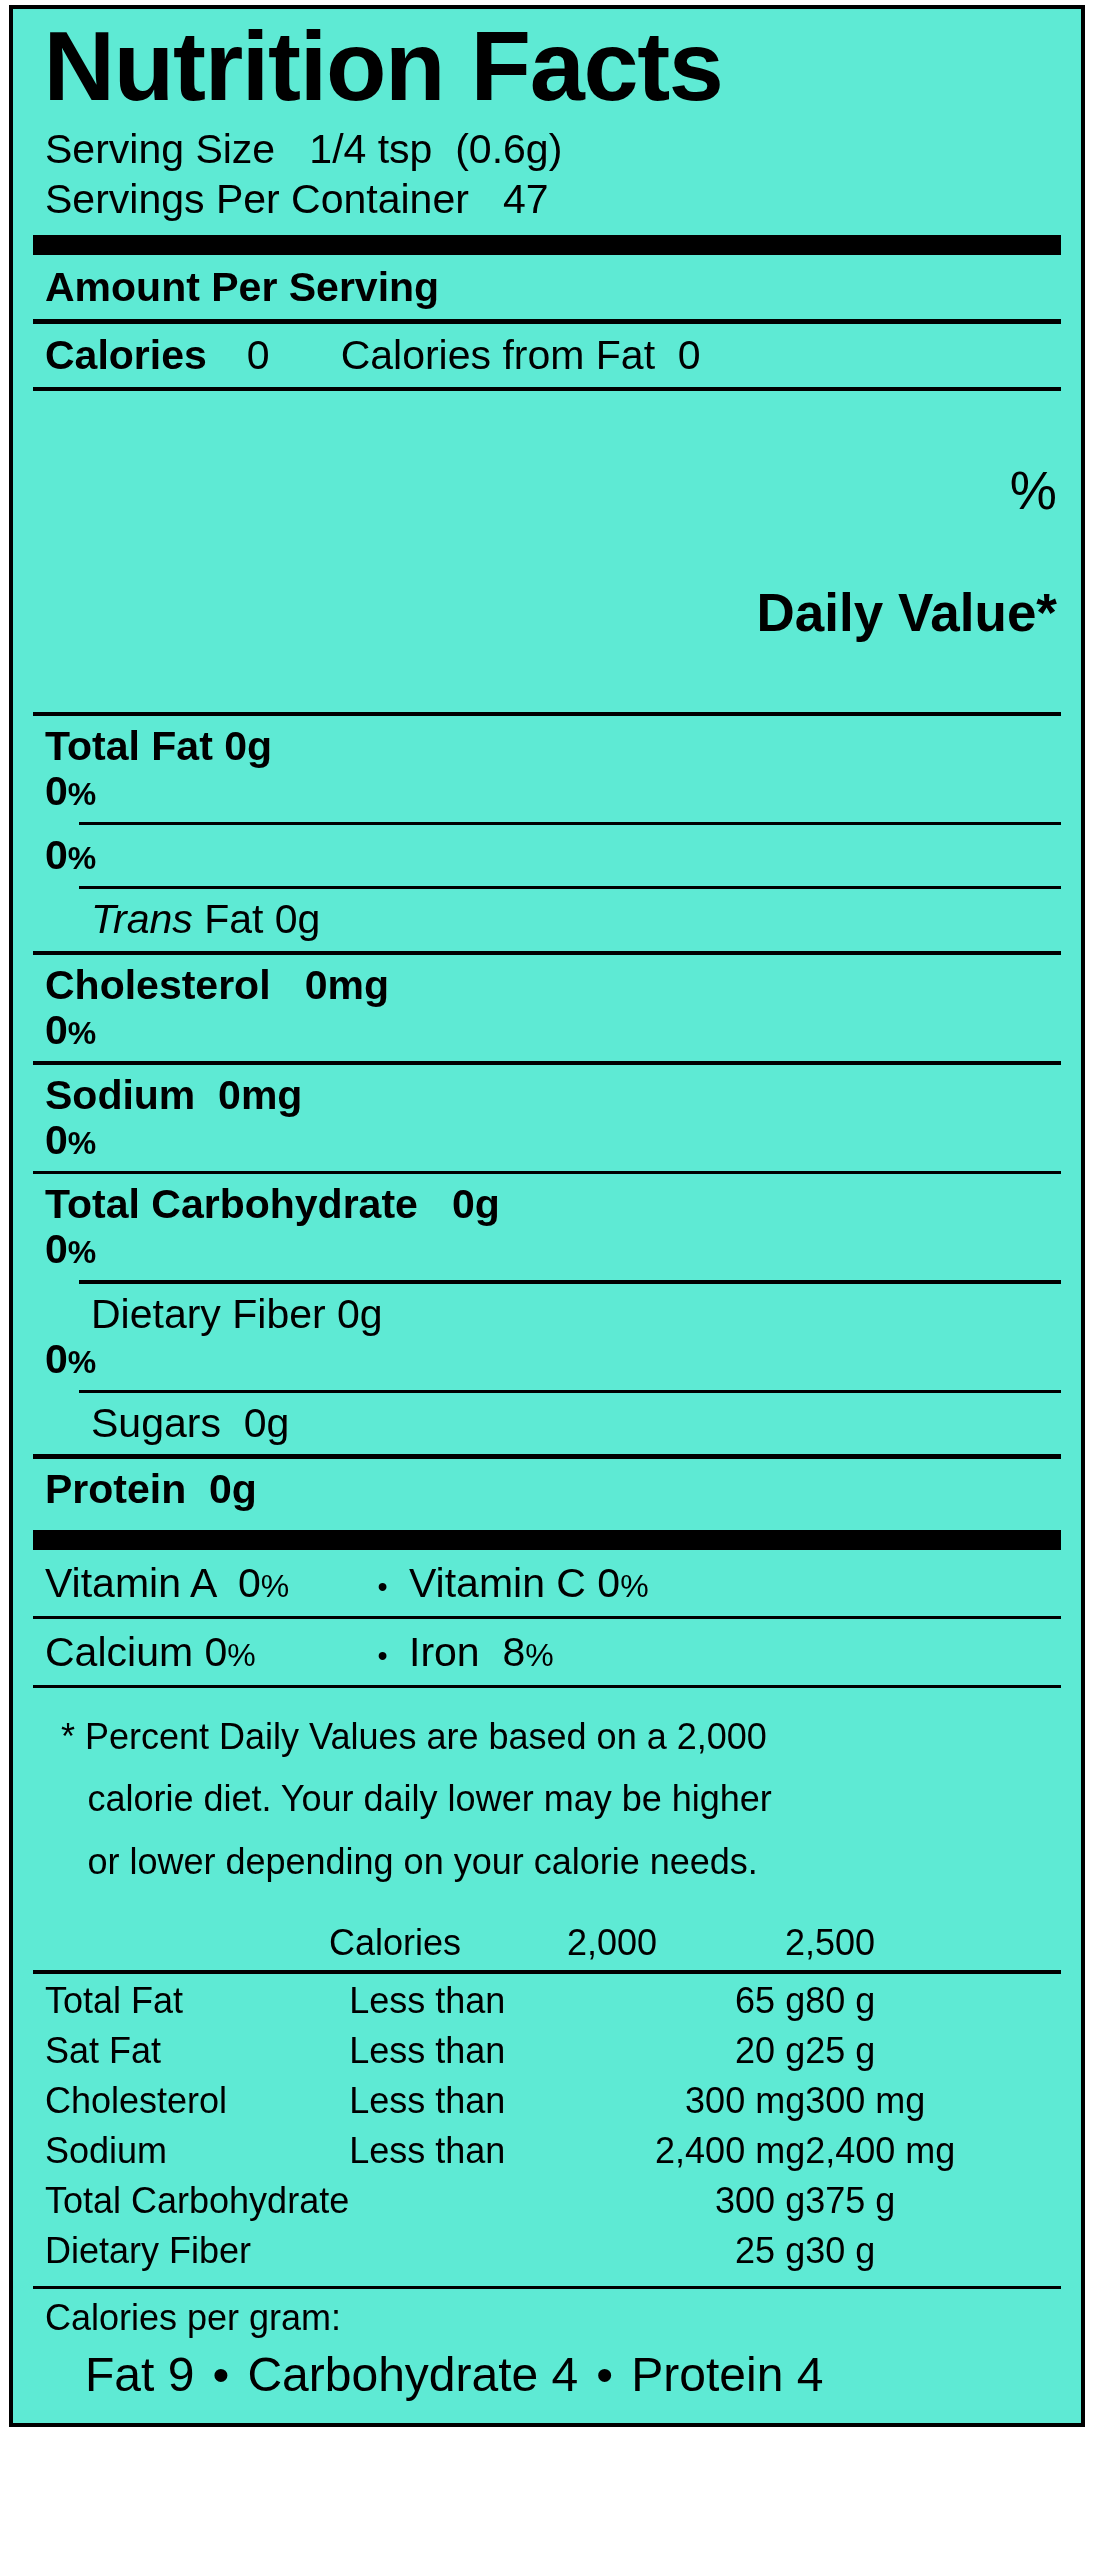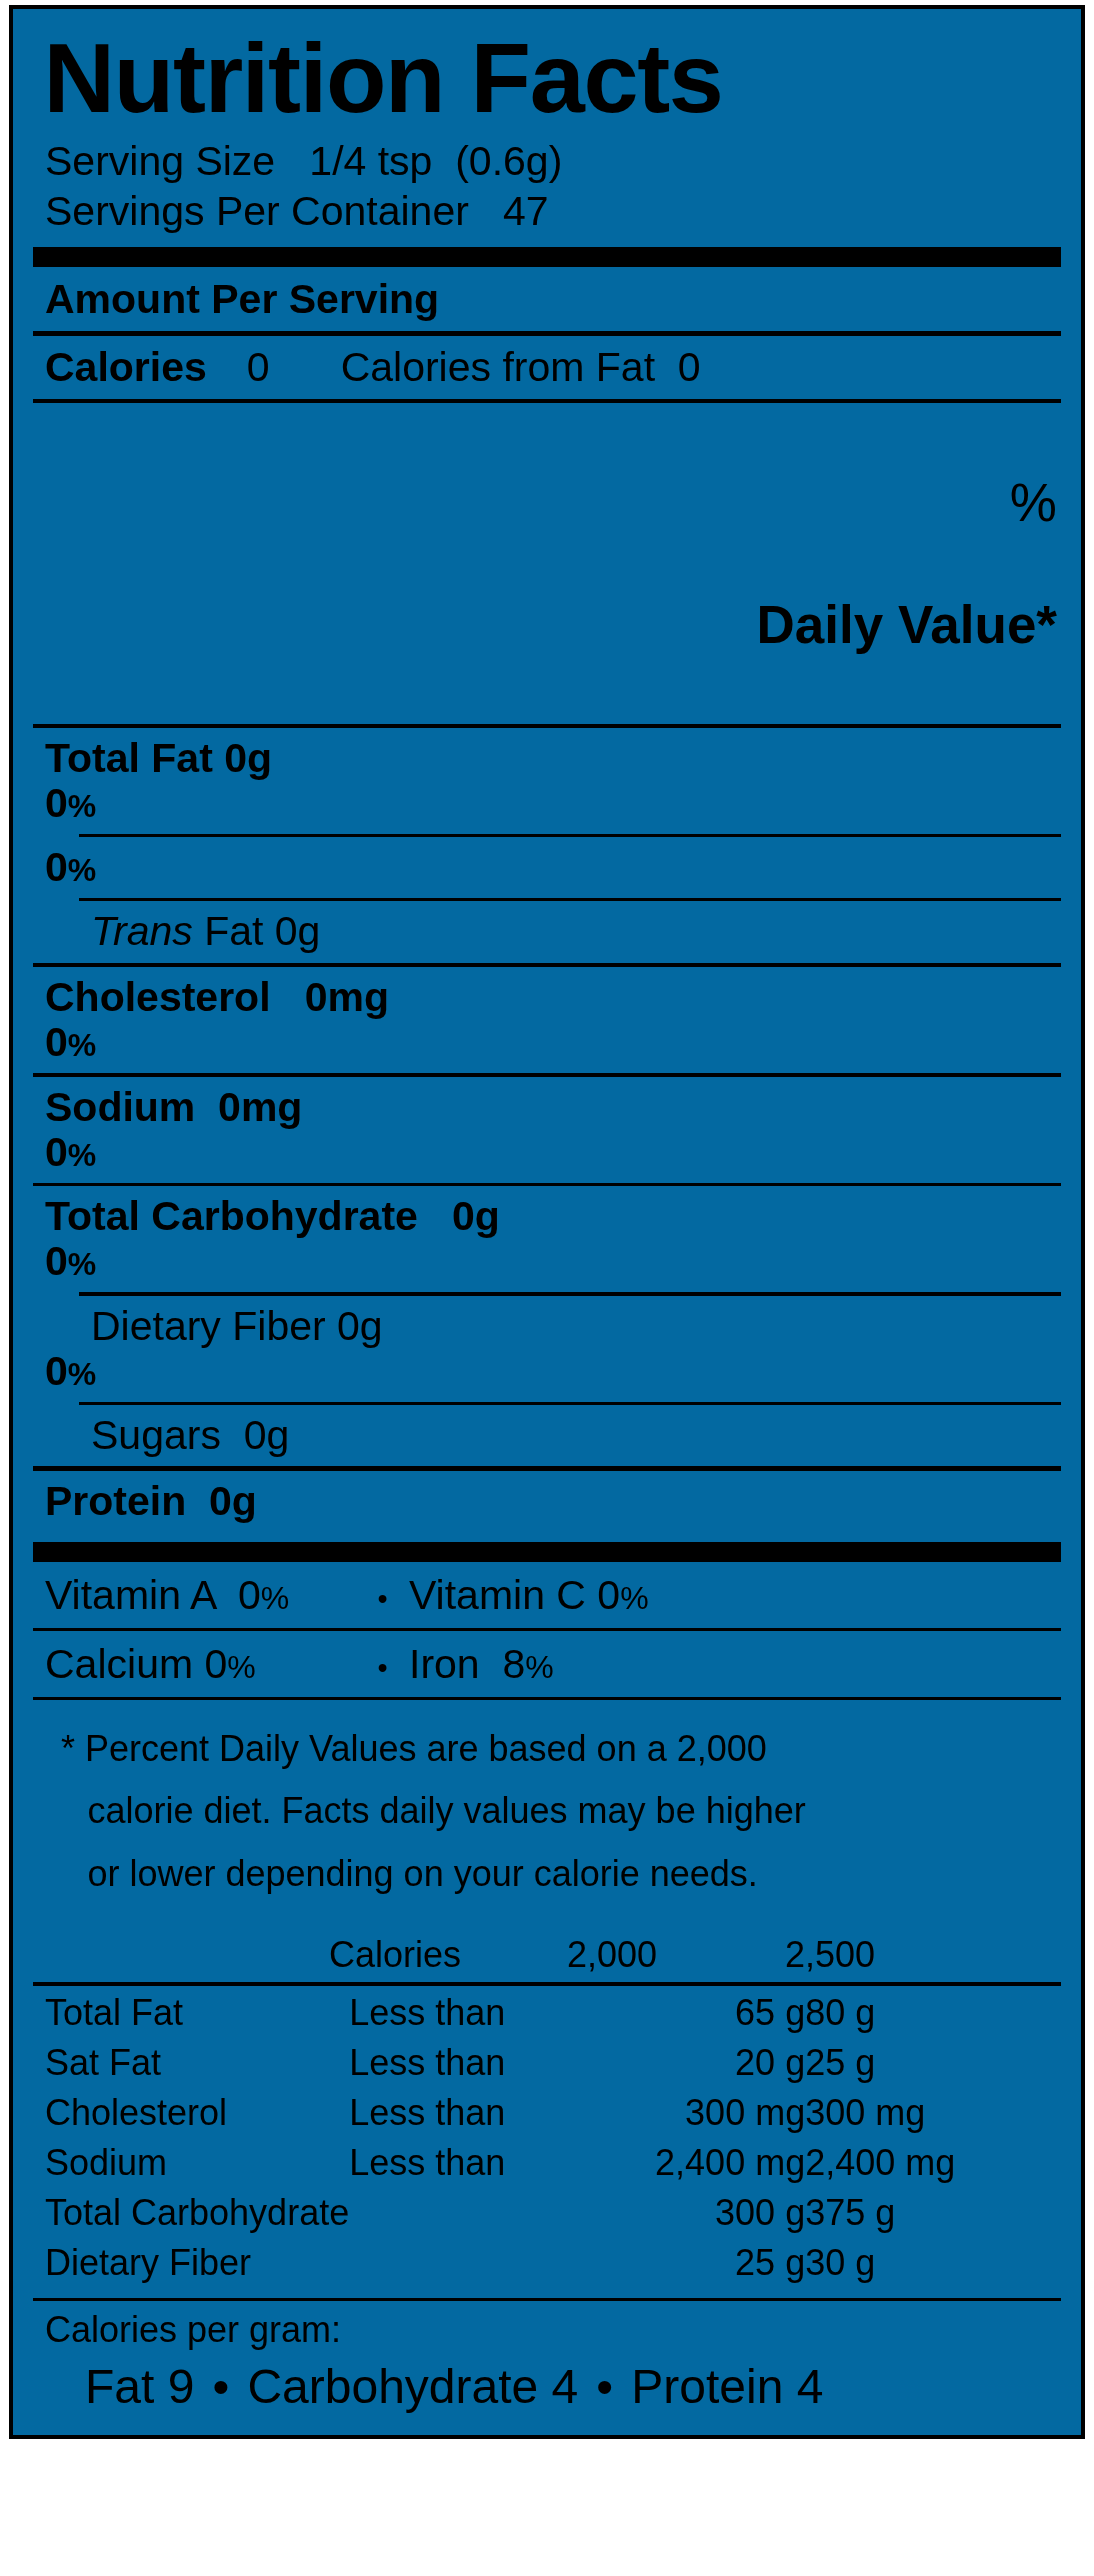--- a/index.html
+++ b/index.html
@@ -18,22 +18,22 @@
     background: #ffffff;
     display: flex;
     justify-content: center;
     align-items: flex-start;
     padding-top: 5.3px;
   }
   .panel {
     width: 1076px;
     box-sizing: border-box;
     border: 4.6px solid #000;
-    padding: 12px 20px 17px 20px;
-    background: #0369a1;
+    padding: 0 20px 17px 20px;
+    background: #5eead4;
   }
   .title {
     font-size: 99px;
     font-weight: bold;
     line-height: 1.0;
     letter-spacing: -1.3px;
     margin: 6.6px 0 9.3px 10.6px;
   }
   .serving {
     font-size: 41px;
@@ -238,21 +238,21 @@
 
     <div class="vitrow">
       <span class="vit-a"><span>Calcium 0</span><span class="pct">%</span></span>
       <span class="dot">•</span>
       <span class="vit-c"><span>Iron  8</span><span class="pct">%</span></span>
     </div>
     <div class="rule-thin"></div>
 
     <div class="footnote">
       <p>* Percent Daily Values are based on a 2,000</p>
-      <p class="fn-indent">calorie diet. Facts daily values may be higher</p>
+      <p class="fn-indent">calorie diet. Your daily lower may be higher</p>
       <p class="fn-indent">or lower depending on your calorie needs.</p>
     </div>
 
     <table class="dv">
       <tbody>
           <tr class="head">
         <td class="c1"></td>
         <td class="c2">Calories</td>
         <td class="c3">2,000</td>
         <td class="c4">2,500</td>

